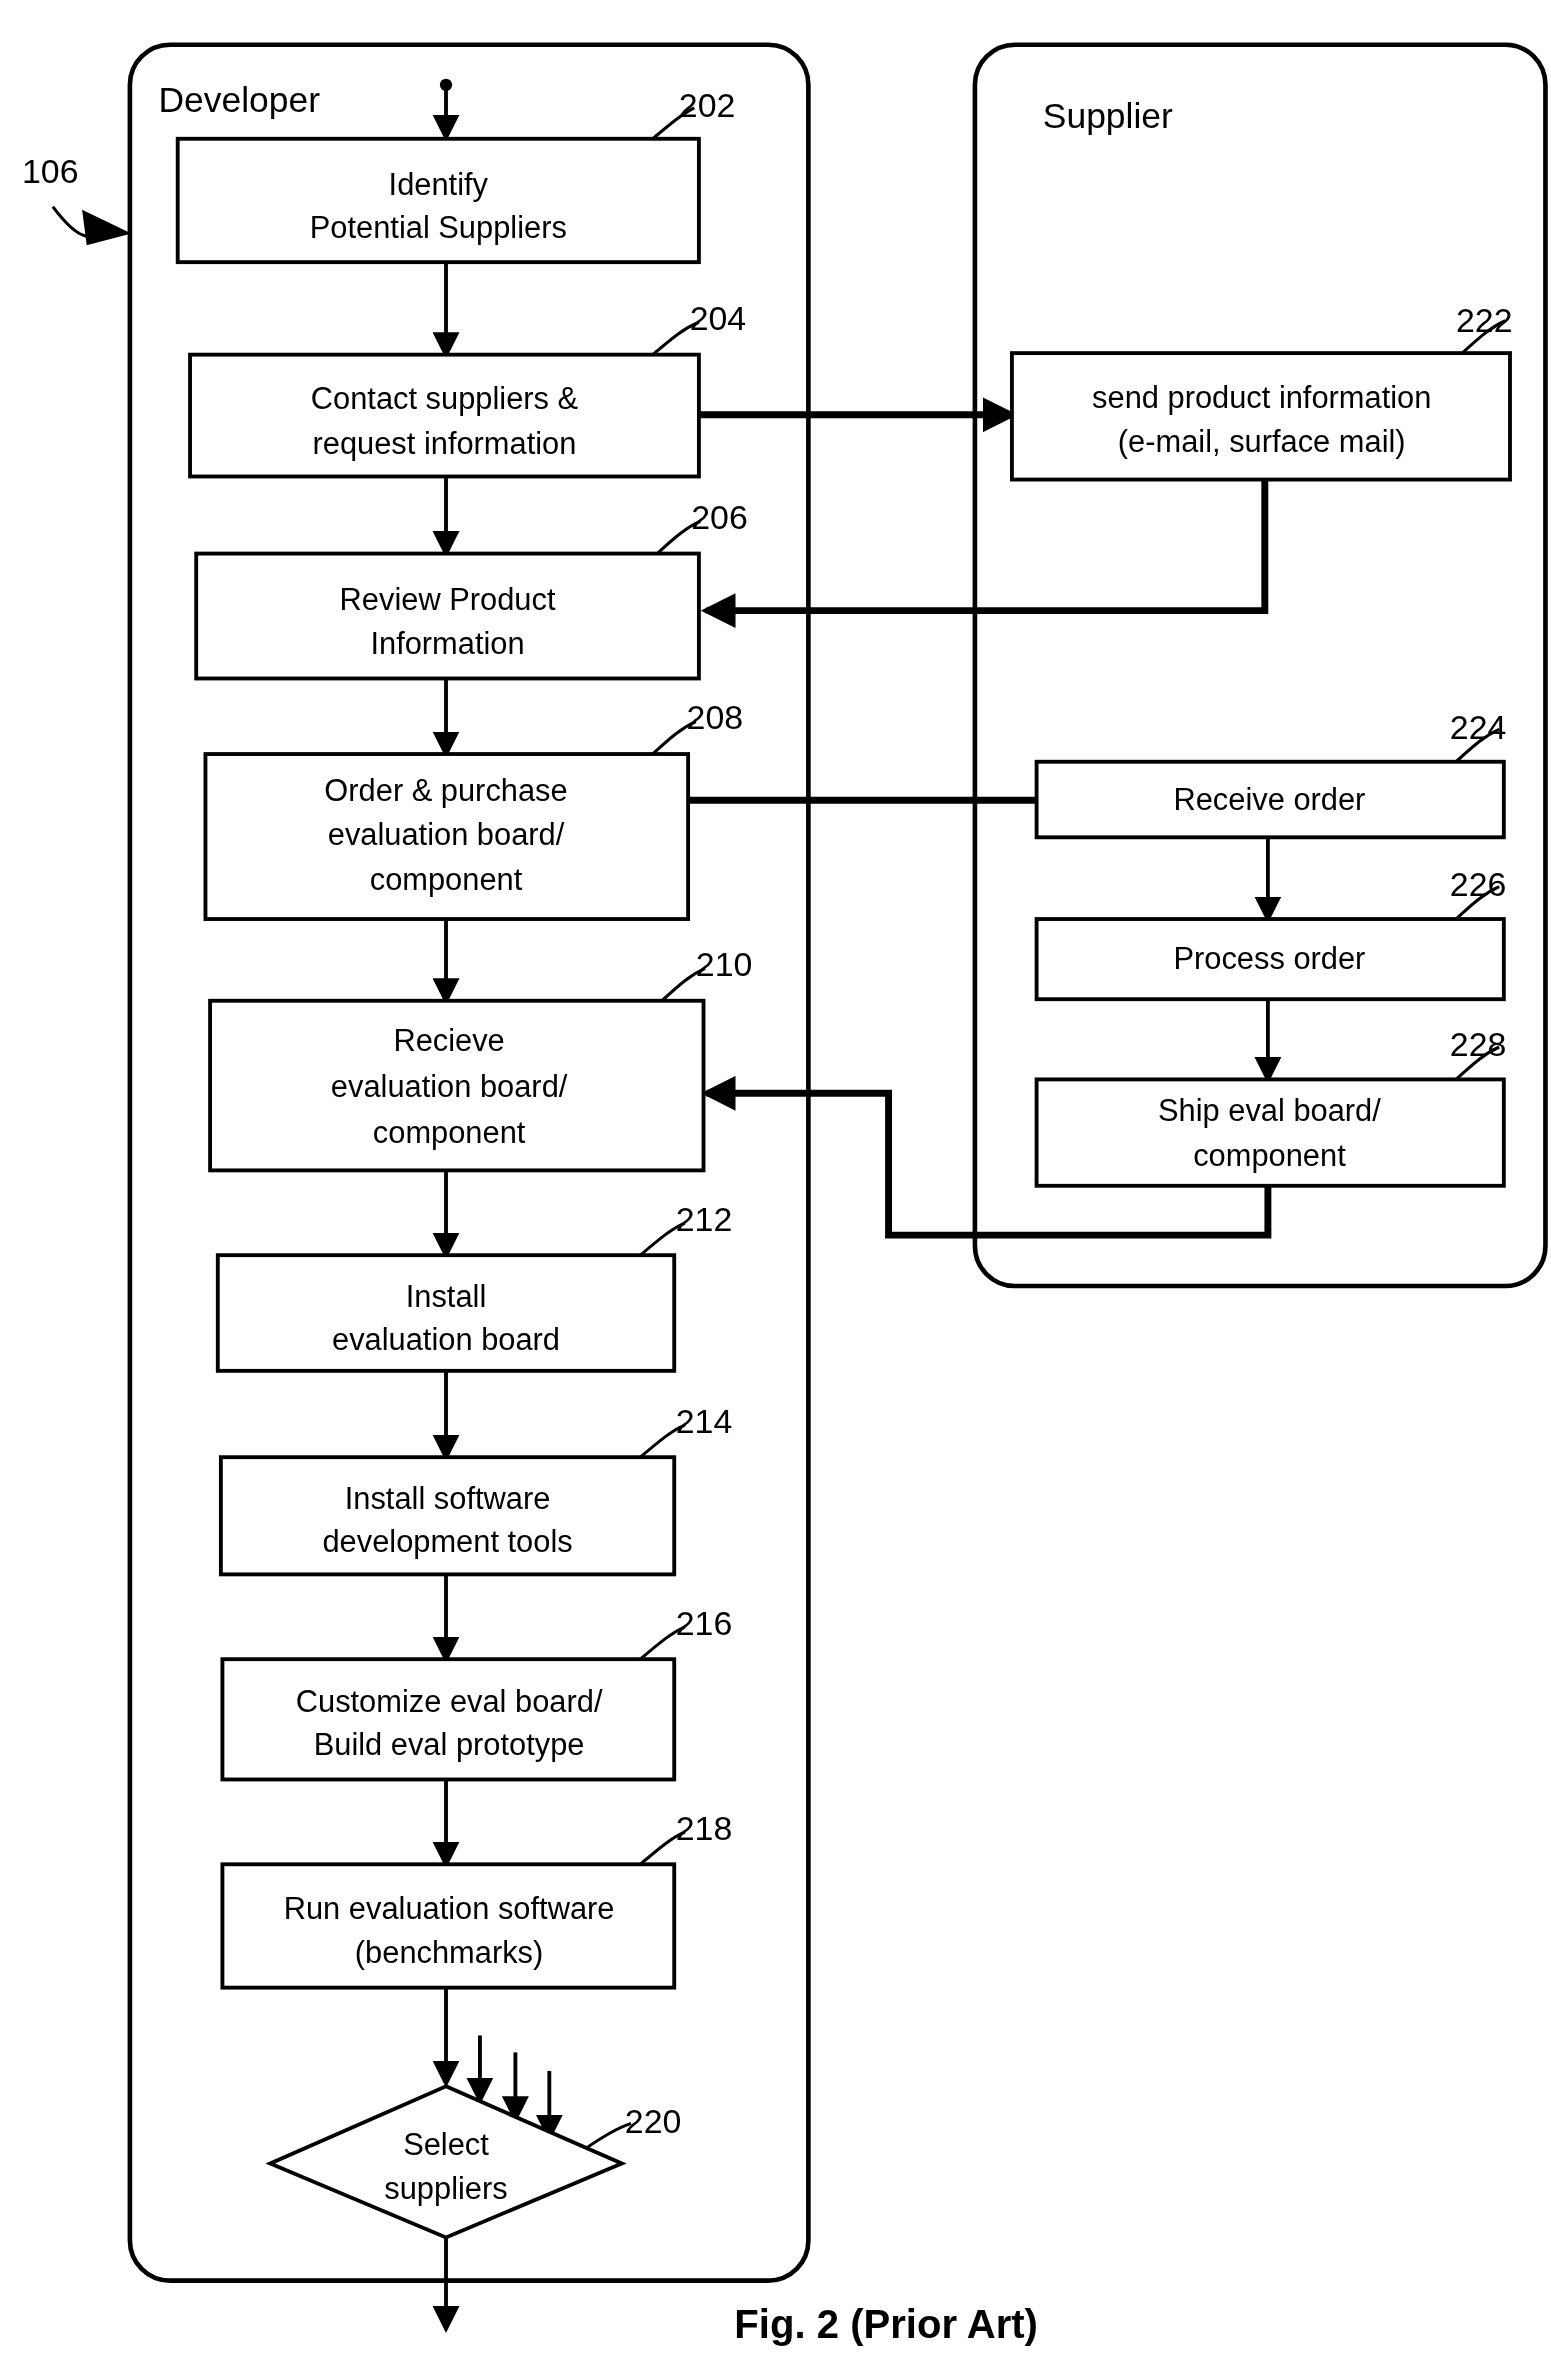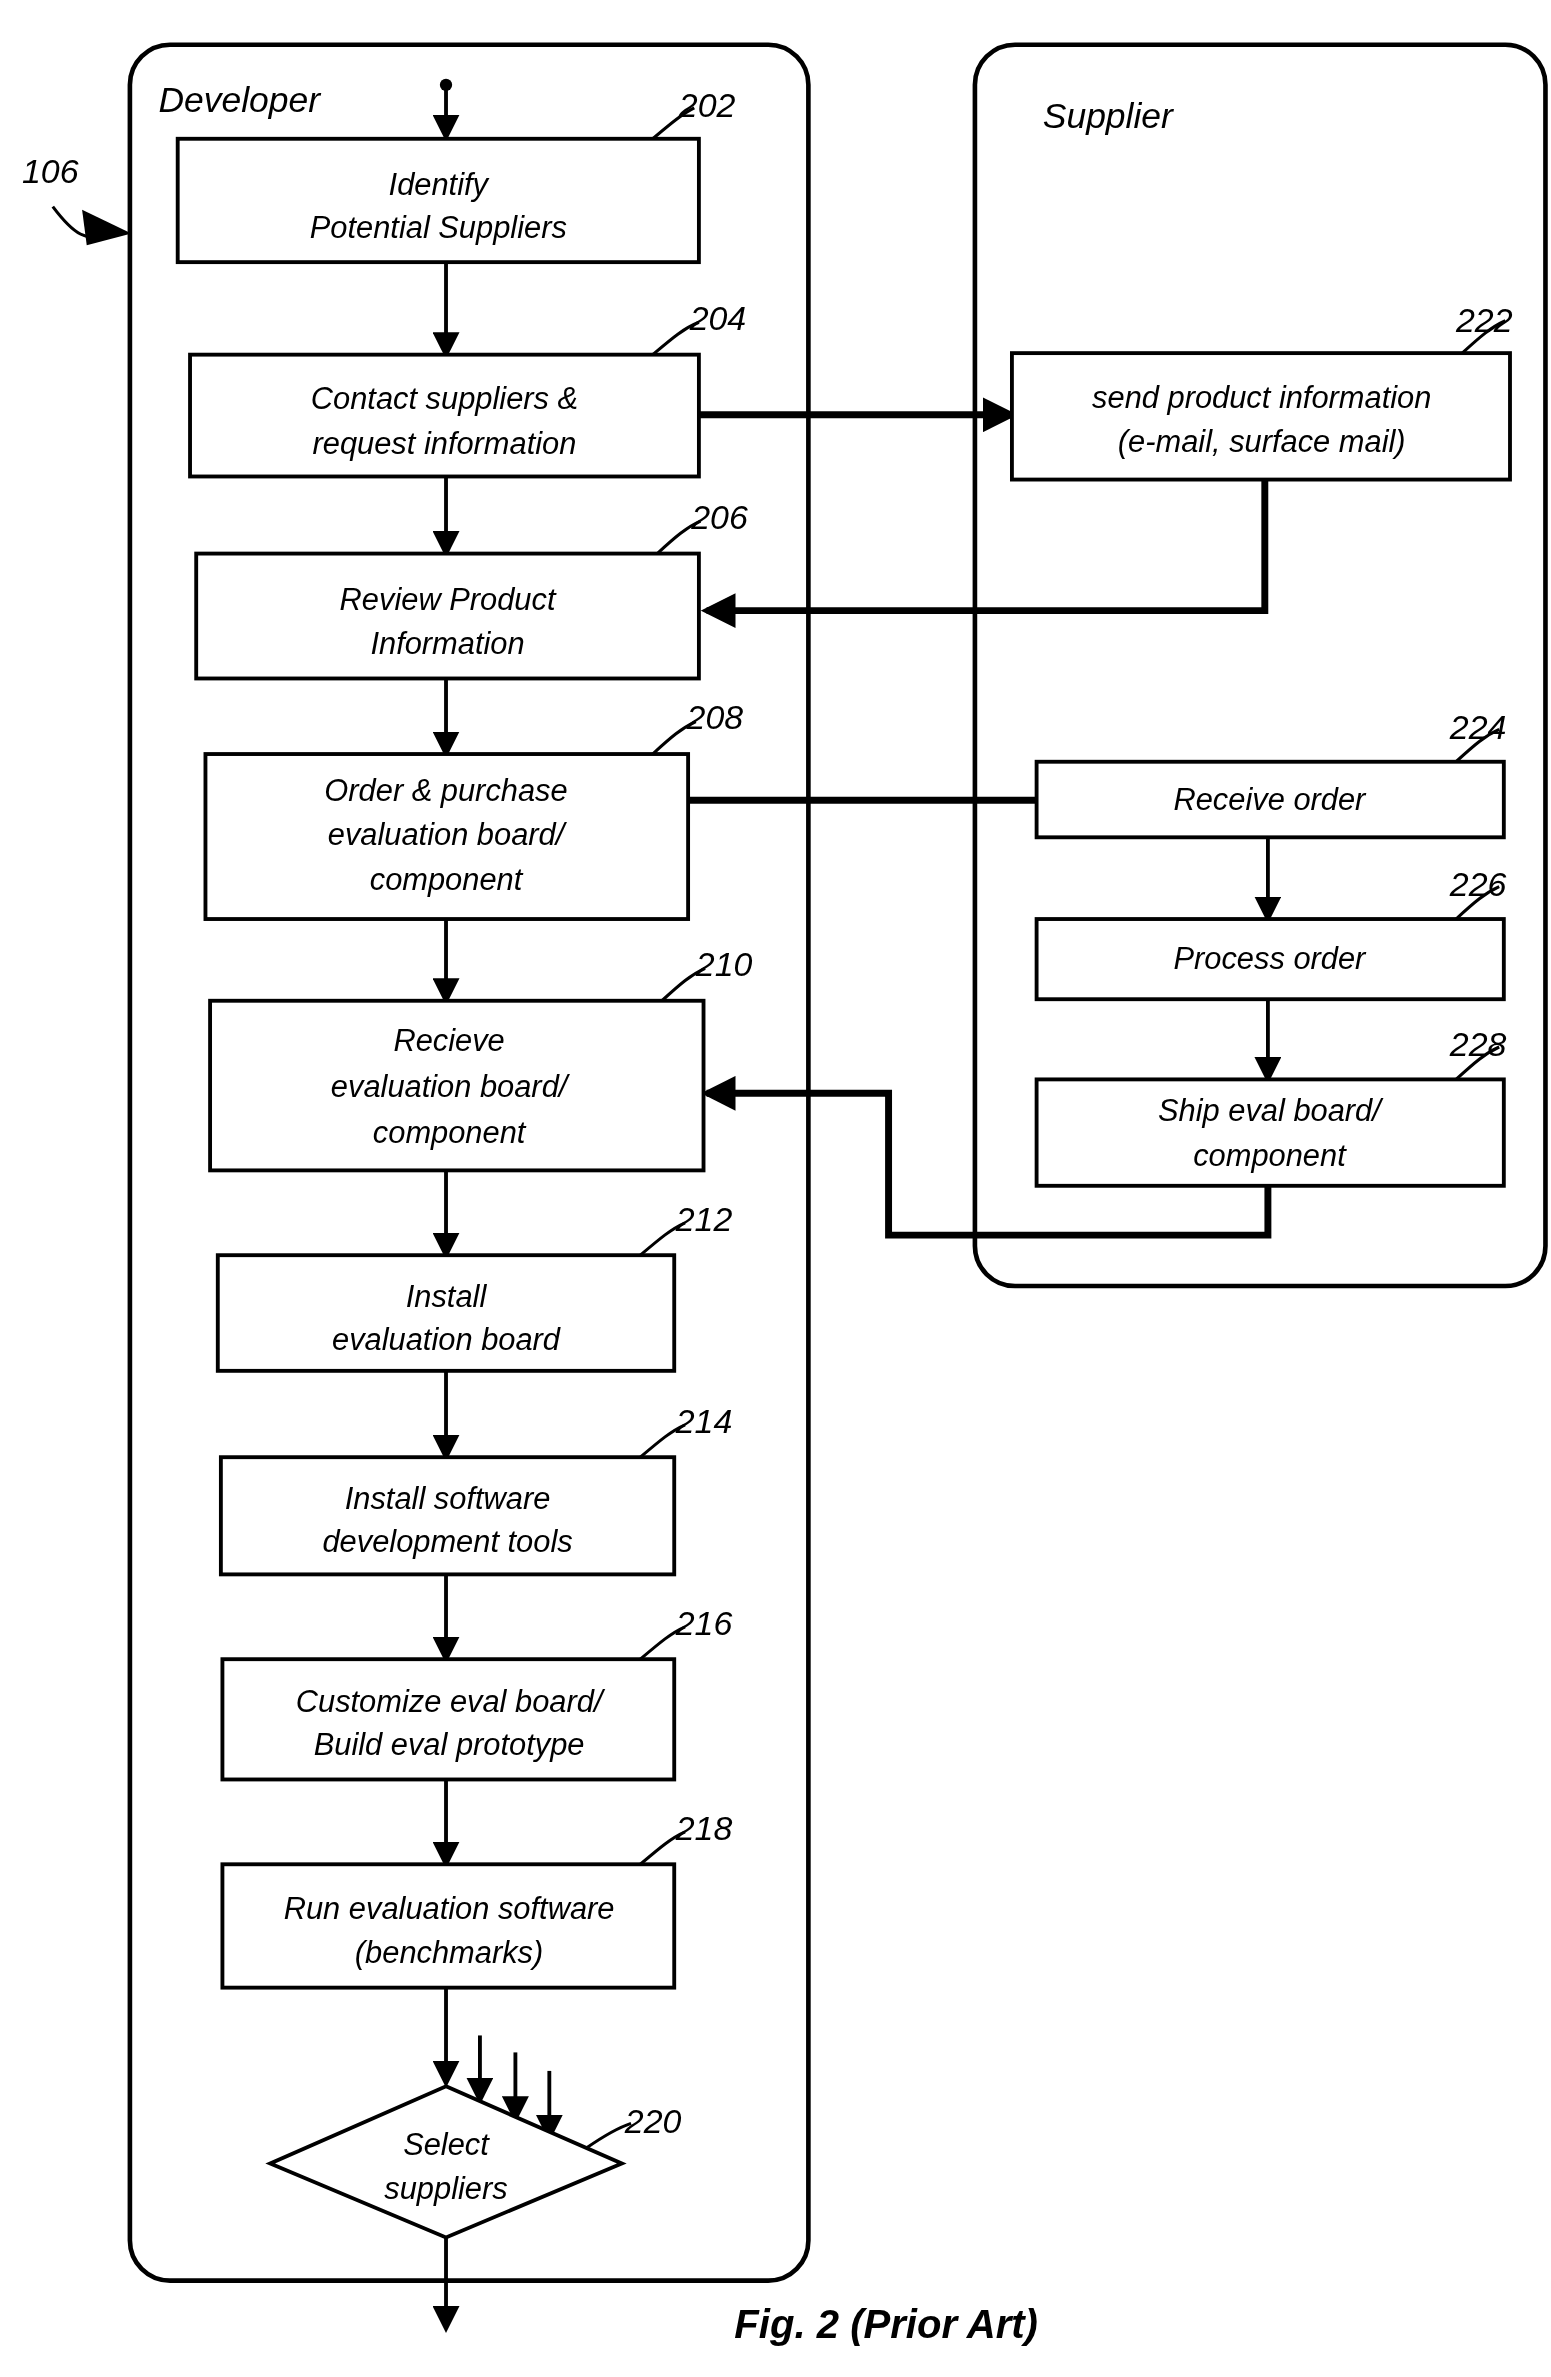--- a/index.html
+++ b/index.html
@@ -9,21 +9,20 @@
   }
   body {
     font-family: "Liberation Sans", sans-serif;
   }
   #figure-root {
     position: relative;
     width: 1552px;
     height: 2377px;
     background: #ffffff;
     overflow: hidden;
-    font-style: italic;
   }
   svg.flow {
     display: block;
     width: 1552px;
     height: 2377px;
   }
   text {
     font-family: "Liberation Sans", sans-serif;
     fill: #000000;
   }

